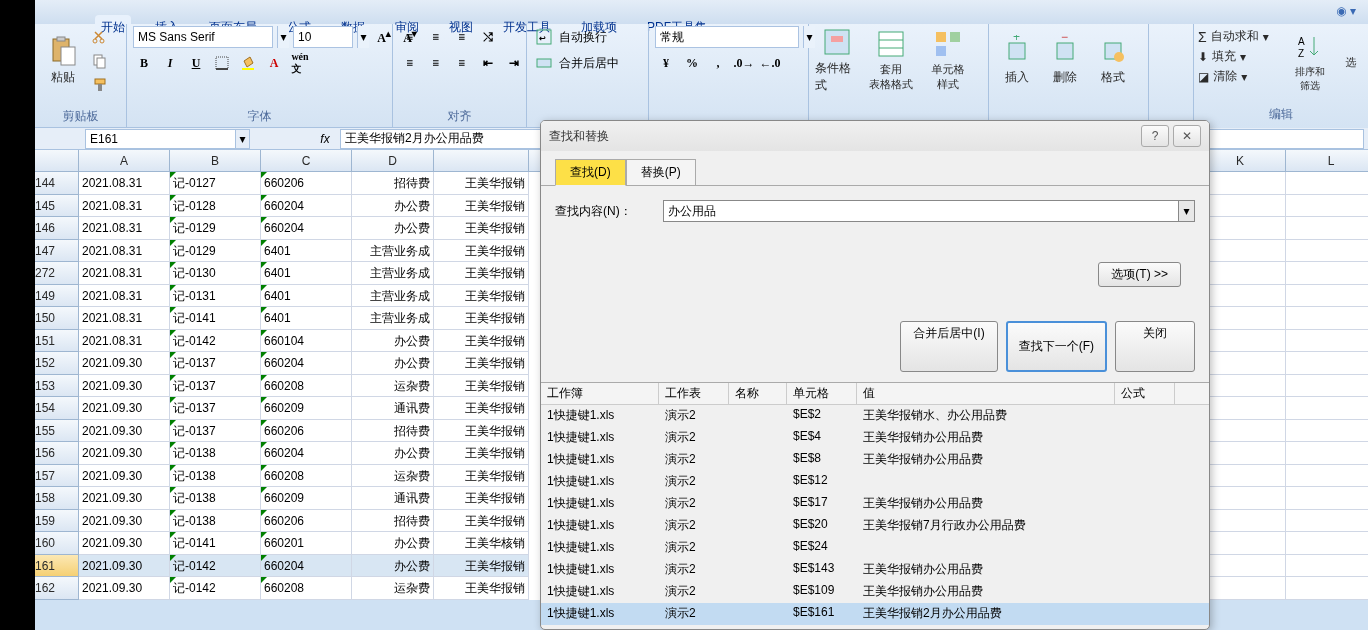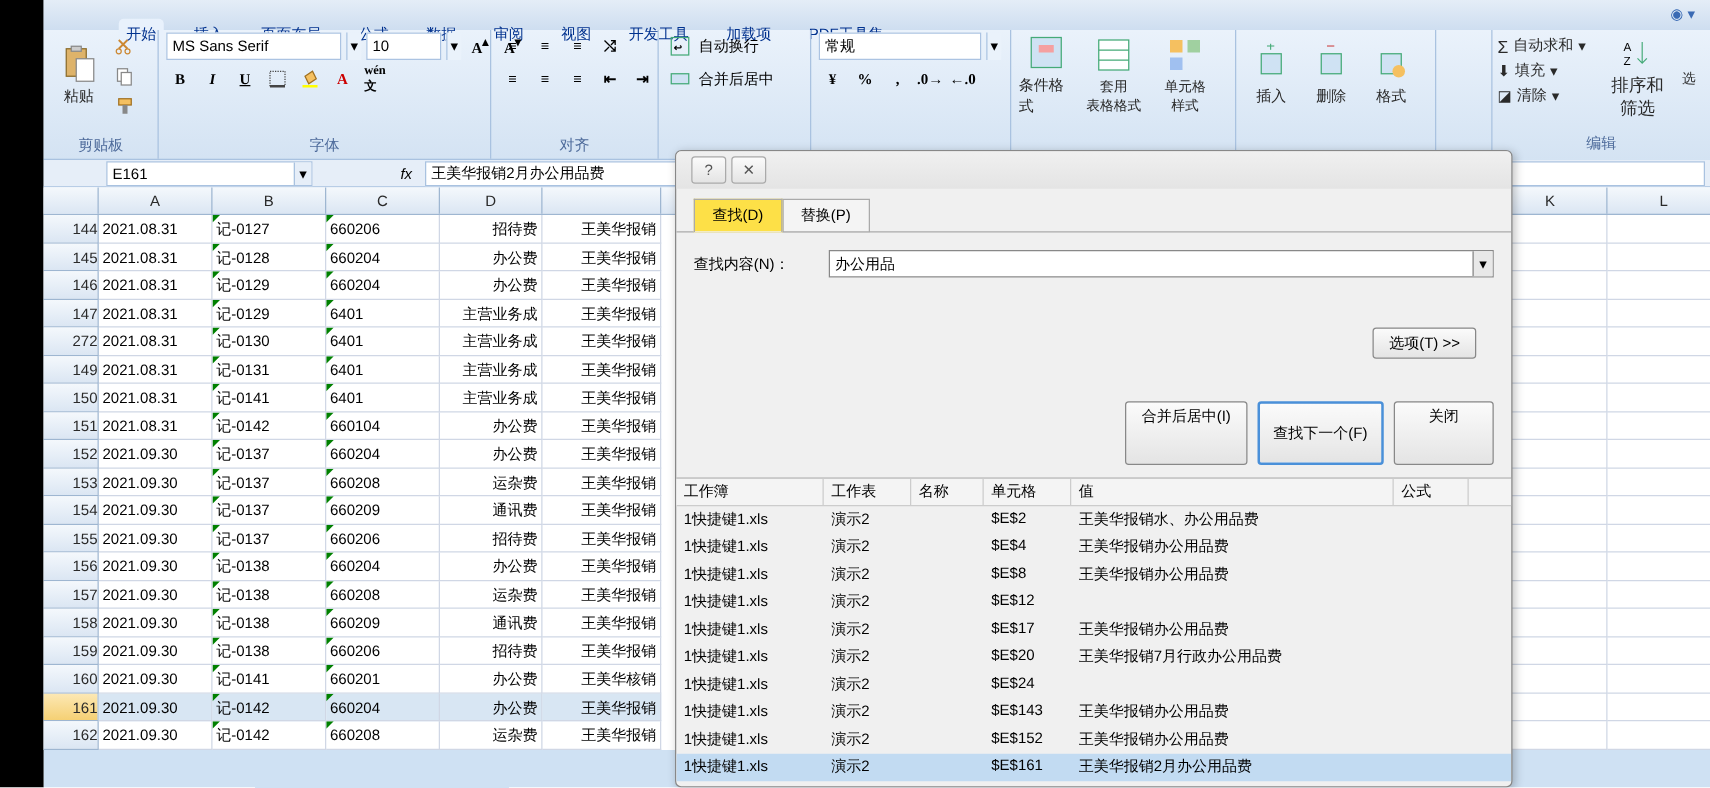--- a/index.html
+++ b/index.html
@@ -38,21 +38,21 @@
 .formula-input { flex: 1; border: none; background: #fff; height: 20px; padding: 0 4px; font-size: 12px; border: 1px solid #a9c2e0; margin: 0 4px; }
 
 .grid { position: relative; background: #fff; }
 .col-headers { display: flex; height: 22px; background: linear-gradient(to bottom, #f4f8fc, #dbe6f3); border-bottom: 1px solid #9eb6d1; }
 .sel-all { width: 44px; border-right: 1px solid #9eb6d1; background: linear-gradient(to bottom, #f4f8fc, #dbe6f3); }
 .col-h { border-right: 1px solid #9eb6d1; text-align: center; line-height: 22px; color: #2a2a2a; cursor: pointer; }
 .col-A { width: 91px; } .col-B { width: 91px; } .col-C { width: 91px; } .col-D { width: 82px; } .col-E { width: 95px; }
 .col-K { width: 91px; } .col-L { width: 91px; }
 
 .row { display: flex; height: 22.5px; }
-.row-h { width: 44px; border-right: 1px solid #9eb6d1; border-bottom: 1px solid #9eb6d1; background: linear-gradient(to bottom, #f4f8fc, #dbe6f3); text-align: right; line-height: 22.5px; color: #2a2a2a; cursor: pointer; }
+.row-h { width: 44px; border-right: 1px solid #9eb6d1; border-bottom: 1px solid #9eb6d1; background: linear-gradient(to bottom, #f4f8fc, #dbe6f3); text-align: left; line-height: 22.5px; color: #2a2a2a; cursor: pointer; }
 .row-h.sel { background: linear-gradient(to bottom, #fce8b4, #f5d074); }
 .cell { border-right: 1px solid #d0d7e5; border-bottom: 1px solid #d0d7e5; padding: 0 3px; line-height: 22.5px; white-space: nowrap; overflow: hidden; font-family: "MS Sans Serif", Arial; position: relative; }
 .cell .green-tri { position: absolute; left: 0; top: 0; width: 0; height: 0; border-top: 6px solid #008000; border-right: 6px solid transparent; }
 .cell.col-D, .cell.col-E { overflow: visible; text-align: right; }
 .row.sel .cell { background: #d8e6f3; }
 
 .grid-right { position: absolute; left: 1160px; top: 0; }
 
 
 .dialog { position: absolute; left: 540px; top: 120px; width: 670px; height: 510px; background: #f0f0f0; border: 1px solid #888; box-shadow: 2px 2px 8px rgba(0,0,0,0.25); border-radius: 5px; overflow: hidden; }
@@ -247,21 +247,21 @@
             </div>
         </div>
       </div>
       <div class="ribbon-group-label"></div>
     </div>
 
     <div class="ribbon-group" style="width:160px">
       <div class="ribbon-group-content">
         <div class="font-group">
           <div class="font-row">
-              <div class="combo" style="width:130px">
+              <div class="combo" style="width:144px">
                 <span>常规</span>
               </div>
               <span class="combo-drop">▾</span>
             </div>
           <div class="font-row">
             <div class="btn22">¥</div>
             <div class="btn22">%</div>
             <div class="btn22">,</div>
             <div class="btn22">.0→</div>
             <div class="btn22">←.0</div>
@@ -337,21 +337,21 @@
         <div class="edit-row"><span class="sigma">Σ</span><span>自动求和</span> ▾</div>
         <div class="edit-row"><span>⬇</span><span>填充</span> ▾</div>
         <div class="edit-row"><span>◪</span><span>清除</span> ▾</div>
       </div>
       <div class="big-btn" style="width:44px">
           <svg class="icon" viewBox="0 0 32 32">
             <text x="4" y="14" font-size="10">A</text>
             <text x="4" y="26" font-size="10">Z</text>
             <path d="M20 6 L20 24 M16 20 L20 24 L24 20" stroke="#4a7" fill="none"></path>
           </svg>
-          <span style="white-space:pre;text-align:center;font-size:14px">排序和
+          <span style="white-space:pre;text-align:center;font-size:10px">排序和
 筛选</span>
         </div>
       <div class="big-btn" style="width:26px">
           <span style="font-size:11px">选</span>
         </div>
     </div>
     <div class="ribbon-group-label" style="text-align:center;margin-top:8px">编辑</div>
   </div>
 
   <div class="formula-bar">
@@ -612,20 +612,21 @@
             <div class="cell col-L"></div>
           </div>
         </div>
     </div>
   </div>
 
 </div>
 
 <div class="dialog">
   <div class="dlg-title">
+    <span class="dlg-title-text">查找和替换</span>
     <div class="dlg-btn">
         <span>?</span>
       </div>
     <div class="dlg-btn">
         <span>✕</span>
       </div>
   </div>
   <div class="dlg-tabs">
     <div class="dlg-tab active"><span>查找(D)</span></div>
     <div class="dlg-tab"><span>替换(P)</span></div>
@@ -716,21 +717,21 @@
           <div class="rc rc-ws">演示2</div>
           <div class="rc rc-nm"></div>
           <div class="rc rc-cell">$E$143</div>
           <div class="rc rc-val">王美华报销办公用品费</div>
           <div class="rc rc-fx"></div>
         </div>
         <div class="result-row">
           <div class="rc rc-wb">1快捷键1.xls</div>
           <div class="rc rc-ws">演示2</div>
           <div class="rc rc-nm"></div>
-          <div class="rc rc-cell">$E$152</div>
+          <div class="rc rc-cell">$E$109</div>
           <div class="rc rc-val">王美华报销办公用品费</div>
           <div class="rc rc-fx"></div>
         </div>
         <div class="result-row sel">
           <div class="rc rc-wb">1快捷键1.xls</div>
           <div class="rc rc-ws">演示2</div>
           <div class="rc rc-nm"></div>
           <div class="rc rc-cell">$E$161</div>
           <div class="rc rc-val">王美华报销2月办公用品费</div>
           <div class="rc rc-fx"></div>

